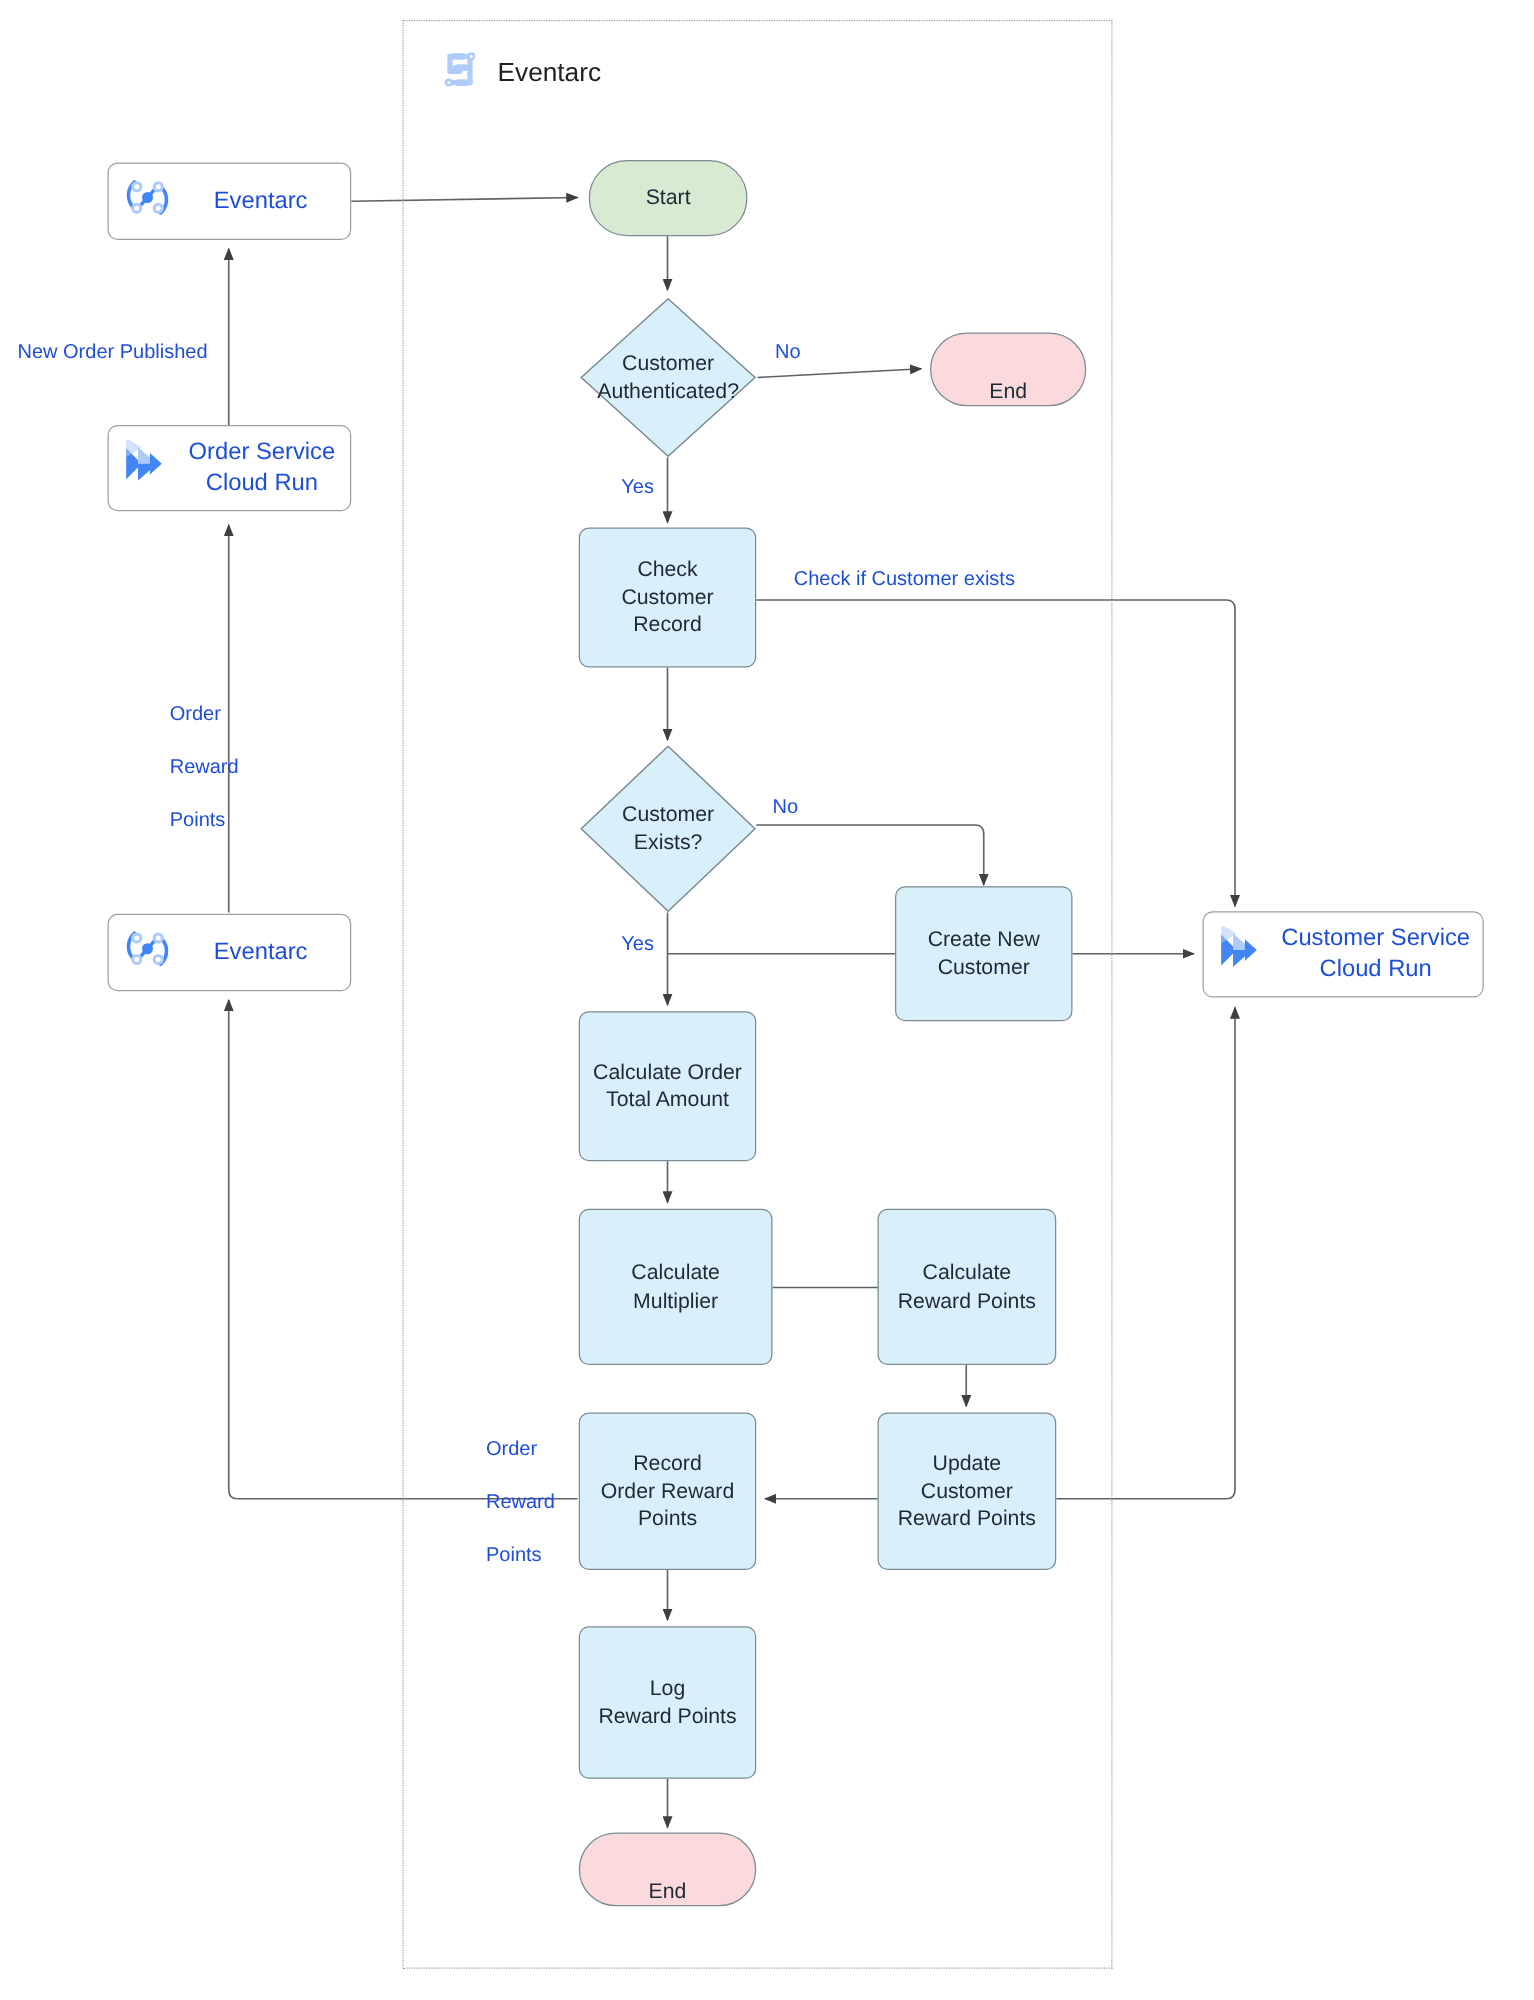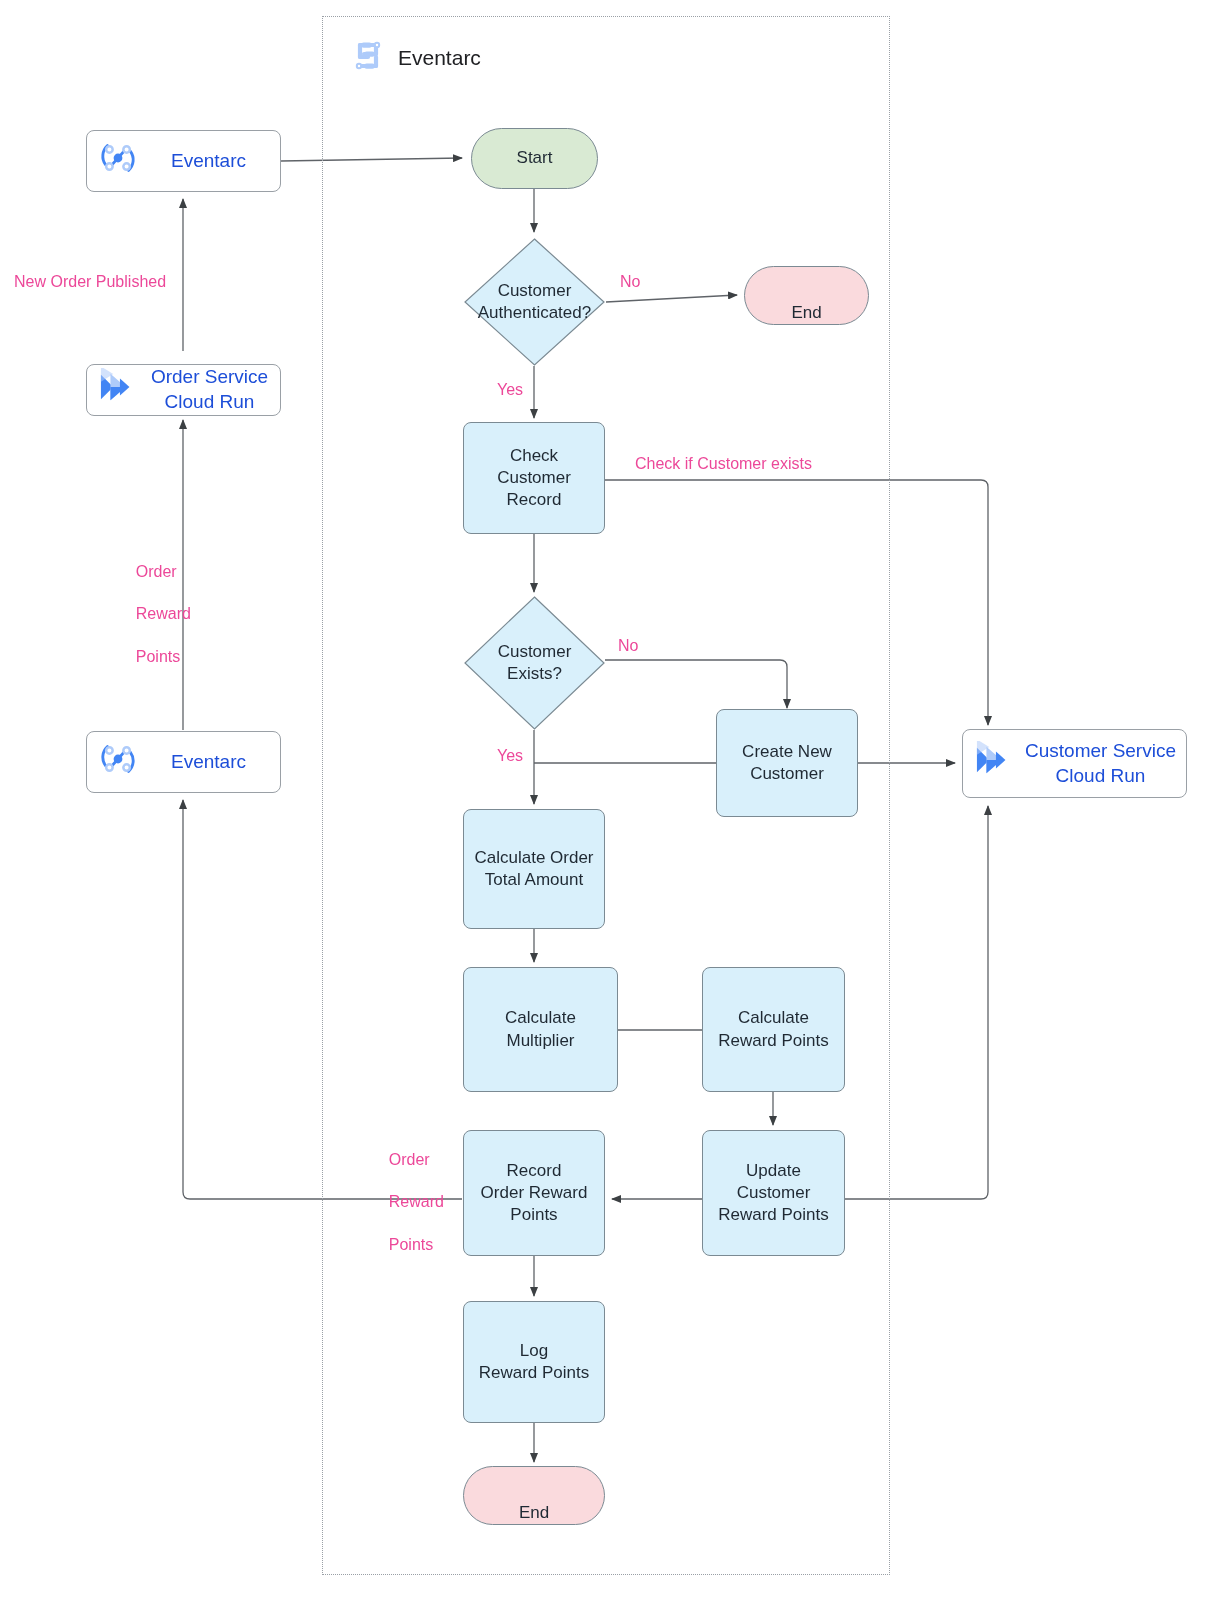--- a/index.html
+++ b/index.html
@@ -25,21 +25,21 @@
   .svc{background:#ffffff;border:1px solid #9aa0a6;border-radius:8px;display:flex;align-items:center;
        justify-content:flex-start;gap:8px;padding:0 10px;}
   .svc .svc-label{flex:1;text-align:center;font-size:19px;color:#1d4ed8;}
 
   
   .diamond{position:absolute;}
   .diamond .dtext{position:absolute;left:0;top:0;width:100%;height:100%;display:flex;align-items:center;
                   justify-content:center;text-align:center;font-size:17px;color:#1f2933;line-height:1.30;}
 
   
-  .elabel{position:absolute;font-size:16px;color:#ec4899;line-height:1.32;white-space:pre;}
+  .elabel{position:absolute;font-size:16px;color:#1d4ed8;line-height:1.32;white-space:pre;}
 
   .icon{flex:0 0 auto;display:block;}
 </style>
 </head>
 <body>
 
 <div id="canvas">
 
   <svg id="wires" viewBox="0 0 1227 1600">
     <defs>
@@ -131,21 +131,21 @@
           <circle cx="13" cy="13" r="3.4"></circle>
           <circle cx="31" cy="13" r="3.4"></circle>
           <circle cx="13" cy="31" r="3.4"></circle>
           <circle cx="31" cy="31" r="3.4"></circle>
         </g>
       </svg>
     </span>
     <span class="svc-label">Eventarc</span>
   </div>
 
-  <div class="node svc" style="left:86px;top:364px;width:195px;height:52px;">
+  <div class="node svc" style="left:86px;top:340px;width:195px;height:69px;">
     <span class="icon">
       <svg width="44" height="38" viewBox="0 0 46 40">
         <path d="M4 7 L17 20 L4 33 Z" fill="#4285f4"></path>
         <path d="M4 7 L17 20 L4 33 Z" fill="#aecbfa" opacity="0.55" transform="translate(0,-6) scale(1,0.62)"></path>
         <path d="M14 6 L30 20 L14 34 Z" fill="#aecbfa"></path>
         <path d="M14 20 L30 20 L14 34 Z" fill="#4285f4"></path>
         <path d="M24 11 L34 20 L24 29 Z" fill="#4285f4"></path>
       </svg>
     </span>
     <span class="svc-label">

